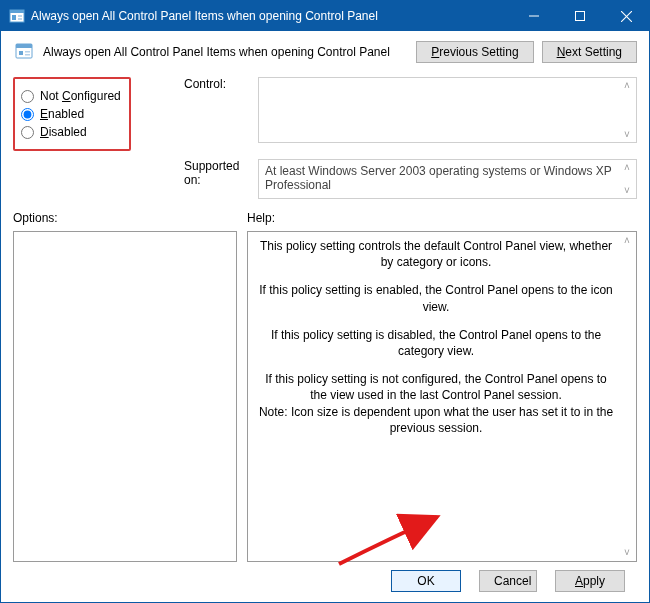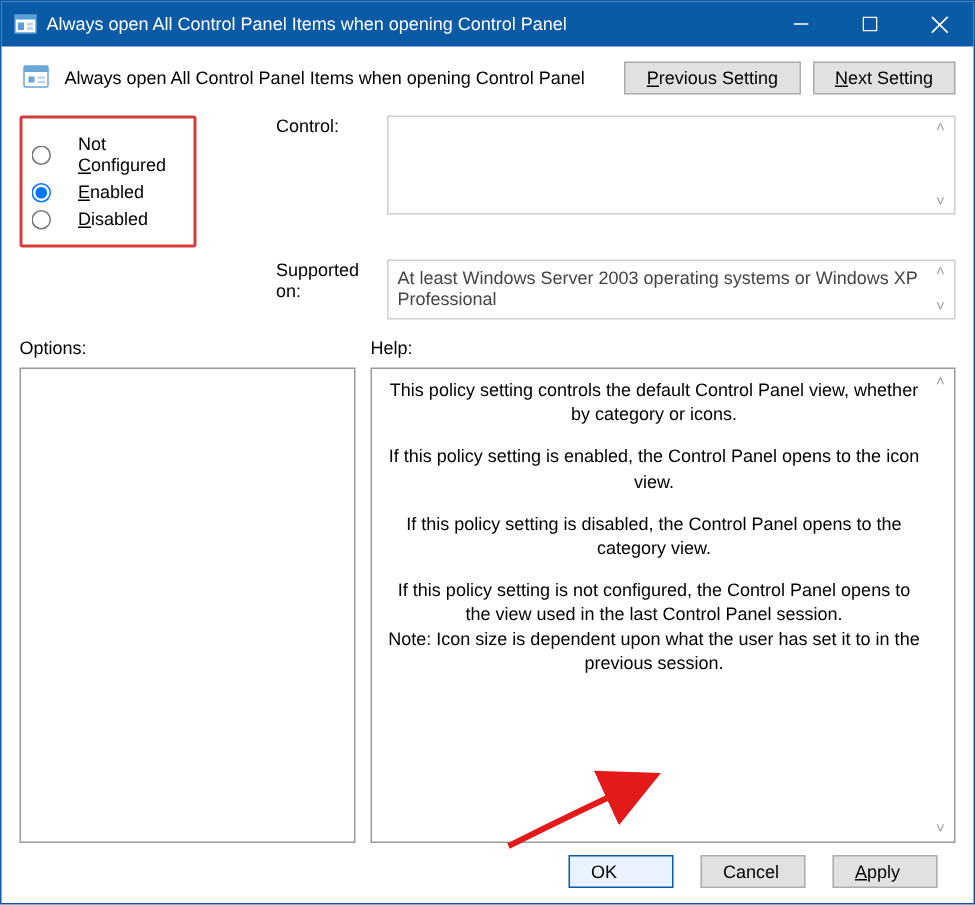--- a/index.html
+++ b/index.html
@@ -10,25 +10,25 @@
   .titlebar .title-text { flex:1; font-size:12px; }
   .winbtns { display:flex; height:100%; }
   .winbtn { width:46px; height:100%; display:flex; align-items:center; justify-content:center; color:#fff; }
   .winbtn svg { stroke:#fff; }
   .winbtn.close { background:transparent; }
   .content { flex:1; padding:10px 12px 0 12px; display:flex; flex-direction:column; }
   .header-row { display:flex; align-items:center; margin-bottom:14px; }
   .header-row .hicon { width:22px; height:22px; margin-right:8px; display:inline-flex; align-items:center; justify-content:center; }
   .header-row .htitle { flex:1; font-size:12px; }
   .nav-btns { display:flex; gap:8px; }
-  .btn { height:22px; padding:0 14px; line-height:20px; background:#e1e1e1; border:1px solid #adadad; font-size:12px; cursor:default; }
+  .btn { height:22px; padding:0 14px; line-height:20px; background:#e1e1e1; border:1px solid #adadad; font-size:12px; cursor:default; text-align:center; }
   .btn u { text-decoration: underline; }
   .midgrid { display:grid; grid-template-columns: 165px 68px 1fr; column-gap:6px; row-gap:8px; align-items:start; }
   .radio-box { border:2px solid #d73a3a; padding:6px 6px; border-radius:2px; width:118px; }
-  .radio-box label { display:flex; align-items:center; margin:4px 0; font-size:12px; gap:18px; }
+  .radio-box label { display:flex; align-items:center; margin:4px 0; font-size:12px; gap:6px; }
   .radio-box input { margin:0; }
   .label-small { text-align:left; font-size:12px; padding-top:0; }
   .textarea { border:1px solid #cfcfcf; background:#fff; font-size:12px; color:#444; position:relative; }
   .scrollhint { position:absolute; right:2px; top:2px; bottom:2px; width:14px; display:flex; flex-direction:column; justify-content:space-between; color:#9a9a9a; font-size:10px; align-items:center; pointer-events:none; }
   .comment-box { height:66px; }
   .supported-box { height:40px; padding:4px 20px 4px 6px; }
   .cols { display:flex; gap:10px; margin-top:12px; flex:1; min-height:0; }
   .col-left { width:224px; display:flex; flex-direction:column; }
   .col-right { flex:1; display:flex; flex-direction:column; }
   .col-label { font-size:12px; margin-bottom:6px; }
@@ -143,21 +143,21 @@
           <div class="scrollhint">
               <span>˄</span>
               <span>˅</span>
             </div>
         </div>
       </div>
     </div>
 
     <div class="footer">
       <div class="btn default" style="width:70px">OK</div>
-      <div class="btn" style="width:70px">Cancel</div>
+      <div class="btn" style="width:58px">Cancel</div>
       <div class="btn" style="width:70px"><u>A</u>pply</div>
     </div>
 
   </div>
 
   <svg class="arrow-overlay" viewBox="0 0 130 60">
     <defs>
       <marker id="ah" markerWidth="12" markerHeight="12" refX="9" refY="5" orient="auto">
         <path d="M0,0 L10,5 L0,10 Z" fill="#e21a1a"></path>
       </marker>

